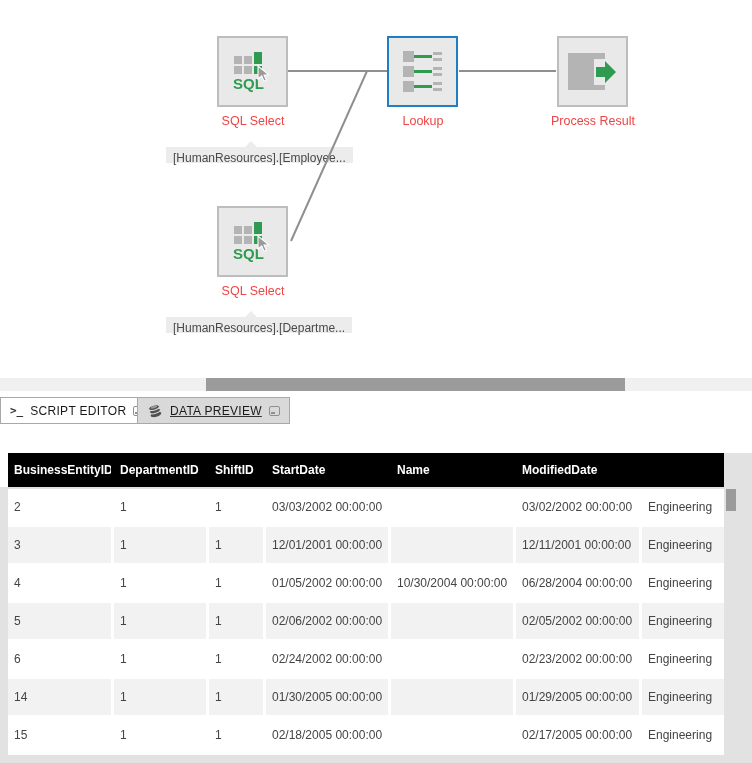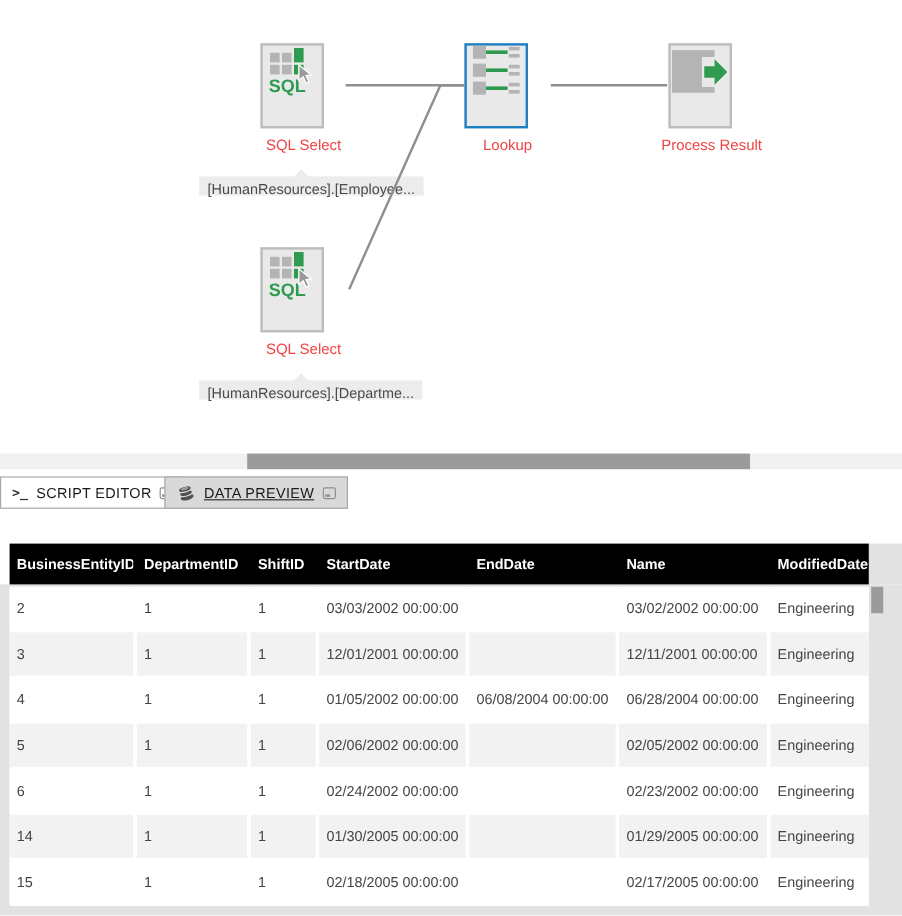--- a/index.html
+++ b/index.html
@@ -5,22 +5,22 @@
   html,body{margin:0;padding:0;background:#fff;}
   .app{position:relative;width:752px;height:763px;overflow:hidden;
        font-family:"Liberation Sans",sans-serif;color:#333;}
 
   
   .canvas{position:absolute;left:0;top:0;width:752px;height:378px;background:#fff;}
   .wires{position:absolute;left:0;top:0;z-index:3;pointer-events:none;}
   .wires polyline{fill:none;stroke:var(--wire-gray);stroke-width:2;}
 
   .node{position:absolute;width:71px;z-index:2;}
-  .node-box{width:53px;height:71px;box-sizing:border-box;background:var(--node-bg);
-            border:2px solid var(--node-border);display:flex;align-items:flex-start;justify-content:center;}
+  .node-box{width:71px;height:71px;box-sizing:border-box;background:var(--node-bg);
+            border:2px solid var(--node-border);display:flex;align-items:center;justify-content:center;}
   .node-box.selected{border:2px solid var(--selection-blue);}
   .node-label{position:absolute;top:78px;left:-39px;width:150px;text-align:center;
               font-size:12.5px;color:#ef4444;}
 
   .f-green{fill:var(--accent-green);}
   .f-gray{fill:var(--icon-gray);}
   .f-nodebg{fill:var(--node-bg);}
   .sql-text{font-family:"Liberation Sans",sans-serif;font-weight:bold;font-size:15px;}
   .cursor-shape{fill:#9a9a9a;stroke:#fff;stroke-width:1.1;}
 
@@ -181,21 +181,20 @@
     </div>
 
     <div class="pane-bg-lower"></div>
     <div class="pane-bg-right"></div>
 
     <div class="grid-header">
         <div class="hcell">BusinessEntityID</div>
         <div class="hcell">DepartmentID</div>
         <div class="hcell">ShiftID</div>
         <div class="hcell">StartDate</div>
-        <div class="hcell">EndDate</div>
         <div class="hcell">Name</div>
         <div class="hcell">ModifiedDate</div>
       </div>
     <div class="grid-body">
         <div class="trow">
           <div class="tcell">2</div>
           <div class="tcell">1</div>
           <div class="tcell">1</div>
           <div class="tcell">03/03/2002 00:00:00</div>
           <div class="tcell"></div>
@@ -209,21 +208,21 @@
           <div class="tcell">12/01/2001 00:00:00</div>
           <div class="tcell"></div>
           <div class="tcell">12/11/2001 00:00:00</div>
           <div class="tcell">Engineering</div>
         </div>
         <div class="trow">
           <div class="tcell">4</div>
           <div class="tcell">1</div>
           <div class="tcell">1</div>
           <div class="tcell">01/05/2002 00:00:00</div>
-          <div class="tcell">06/08/2004 00:00:00</div>
+          <div class="tcell">10/30/2004 00:00:00</div>
           <div class="tcell">06/28/2004 00:00:00</div>
           <div class="tcell">Engineering</div>
         </div>
         <div class="trow alt">
           <div class="tcell">5</div>
           <div class="tcell">1</div>
           <div class="tcell">1</div>
           <div class="tcell">02/06/2002 00:00:00</div>
           <div class="tcell"></div>
           <div class="tcell">02/05/2002 00:00:00</div>

